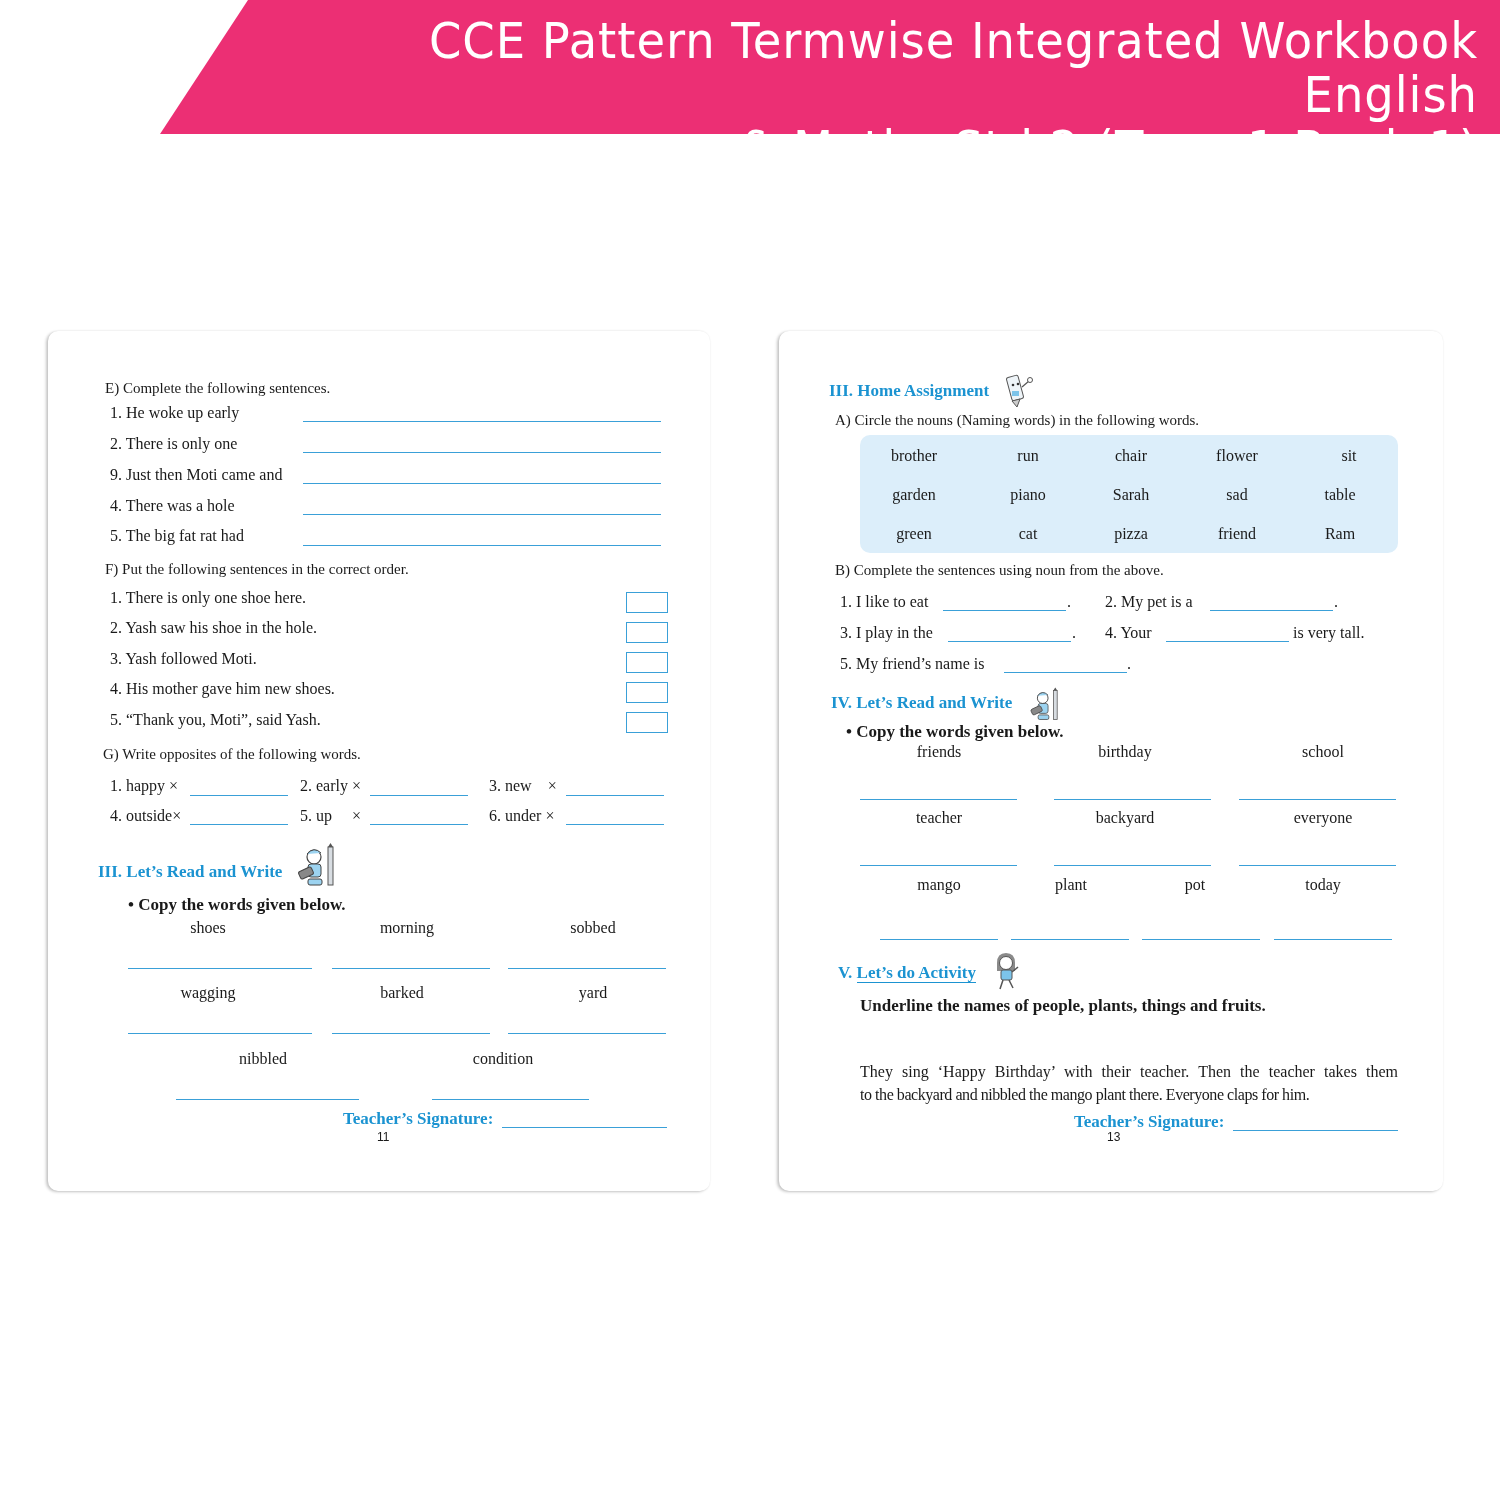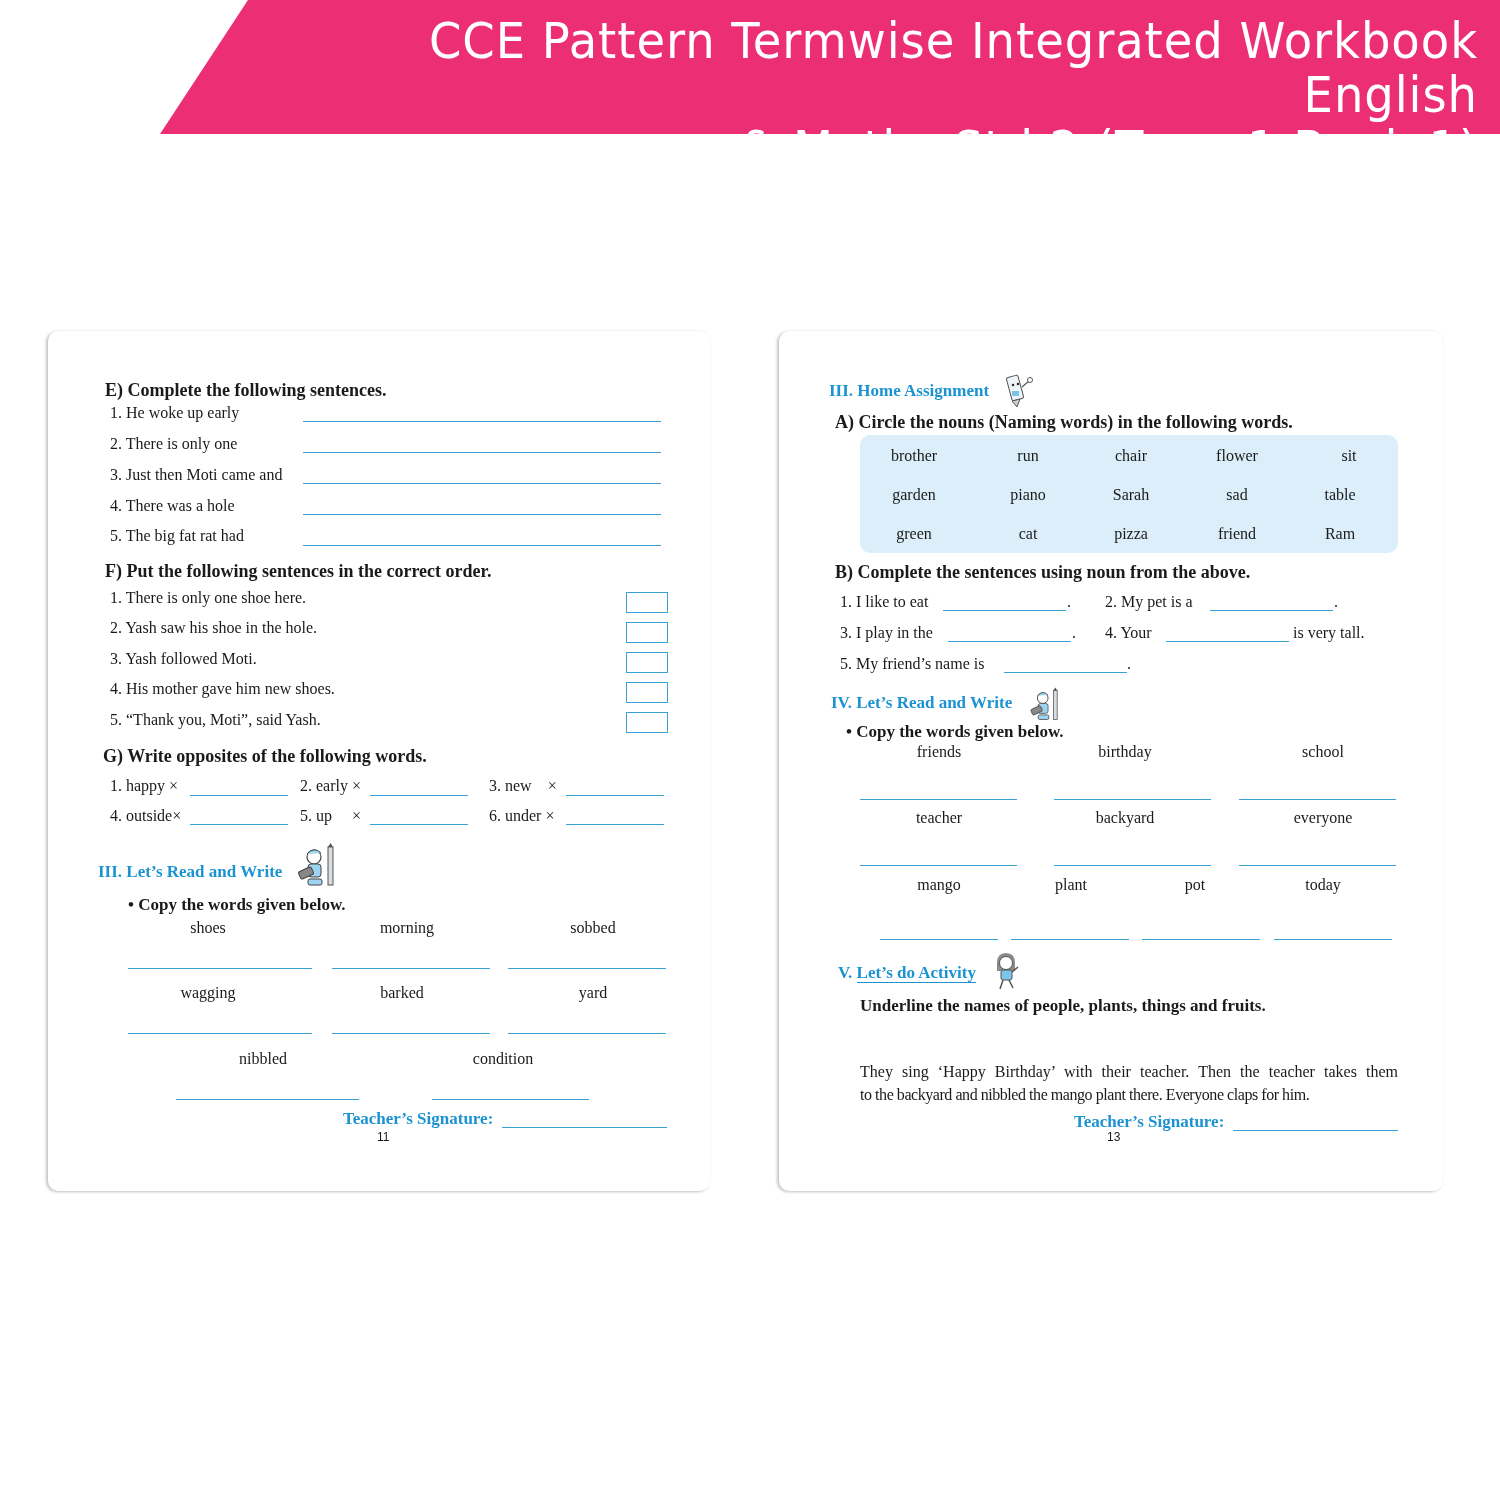--- a/index.html
+++ b/index.html
@@ -7,21 +7,21 @@
        font-family:"Liberation Serif","DejaVu Serif",serif;color:#1a1a1a;}
   .banner{position:absolute;left:0;top:0;width:1500px;height:134px;}
   .banner svg{position:absolute;left:0;top:0;}
   .banner-title{position:absolute;right:22px;top:14px;width:1300px;text-align:right;color:#fff;
        font-family:"DejaVu Sans","Liberation Sans",sans-serif;font-size:50px;line-height:54px;letter-spacing:1px;font-weight:normal;transform:scaleX(0.93);transform-origin:right top;}
   .page{position:absolute;top:331px;height:860px;background:#fff;border-radius:10px;
         box-shadow:-2px 1px 3px rgba(0,0,0,0.22),0 0 2px rgba(0,0,0,0.08);}
   .page.left{left:48px;width:662px;}
   .page.right{left:779px;width:664px;}
   .abs{position:absolute;white-space:nowrap;}
-  .h-bold{font-weight:bold;font-size:18px;}
+  .h-bold{font-weight:normal;font-size:15px;}
   .txt{font-size:16px;}
   .h-sec{font-weight:bold;font-size:17px;color:#1b93d1;}
   .line{position:absolute;height:0;border-top:1.6px solid #3aa0d8;}
   .box{position:absolute;width:40px;height:19px;border:1.6px solid #3aa0d8;background:#fff;}
   .pnum{font-family:"Liberation Sans",sans-serif;font-size:12px;}
   .word{position:absolute;font-size:16px;text-align:center;transform:translateX(-50%);white-space:nowrap;}
   .nounbox{position:absolute;left:81px;top:104px;width:538px;height:118px;background:#dceefa;border-radius:10px;}
   .mascot{position:absolute;}
   .ul{border-bottom:1.6px solid #1b93d1;}
 </style>
@@ -38,21 +38,21 @@
   </div>
 </div>
 
 <div class="page left">
 
   <div class="abs h-bold" style="left:57px;top:49px;">E) Complete the following sentences.</div>
   <div class="abs txt" style="left:62px;top:73px;">1. He woke up early</div>
   <div class="line" style="left:255px;top:90px;width:358px;"></div>
   <div class="abs txt" style="left:62px;top:104px;">2. There is only one</div>
   <div class="line" style="left:255px;top:121px;width:358px;"></div>
-  <div class="abs txt" style="left:62px;top:135px;">3. Just then Moti came and</div>
+  <div class="abs txt" style="left:62px;top:135px;">9. Just then Moti came and</div>
   <div class="line" style="left:255px;top:152px;width:358px;"></div>
   <div class="abs txt" style="left:62px;top:166px;">4. There was a hole</div>
   <div class="line" style="left:255px;top:183px;width:358px;"></div>
   <div class="abs txt" style="left:62px;top:196px;">5. The big fat rat had</div>
   <div class="line" style="left:255px;top:214px;width:358px;"></div>
 
   <div class="abs h-bold" style="left:57px;top:230px;">F) Put the following sentences in the correct order.</div>
   <div class="abs txt" style="left:62px;top:258px;">1. There is only one shoe here.</div>
   <div class="box" style="left:578px;top:261px;"></div>
   <div class="abs txt" style="left:62px;top:288px;">2. Yash saw his shoe in the hole.</div>

